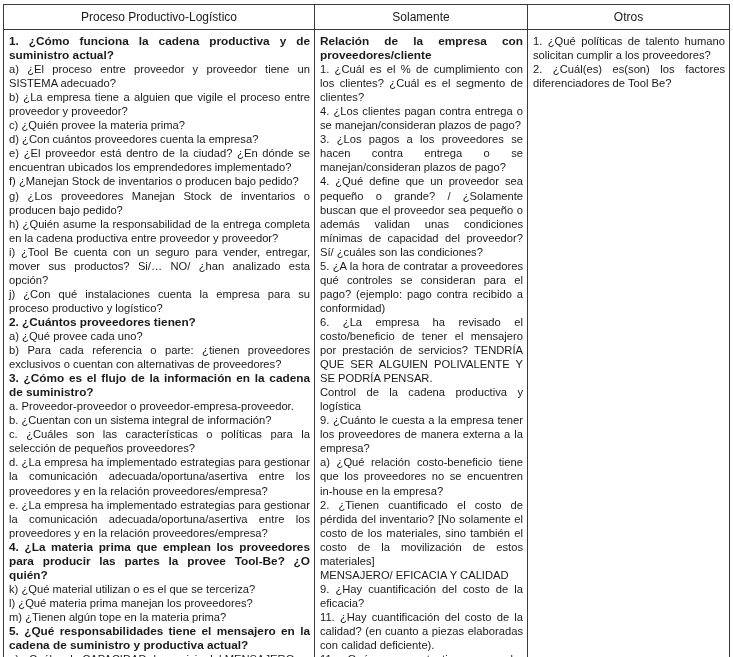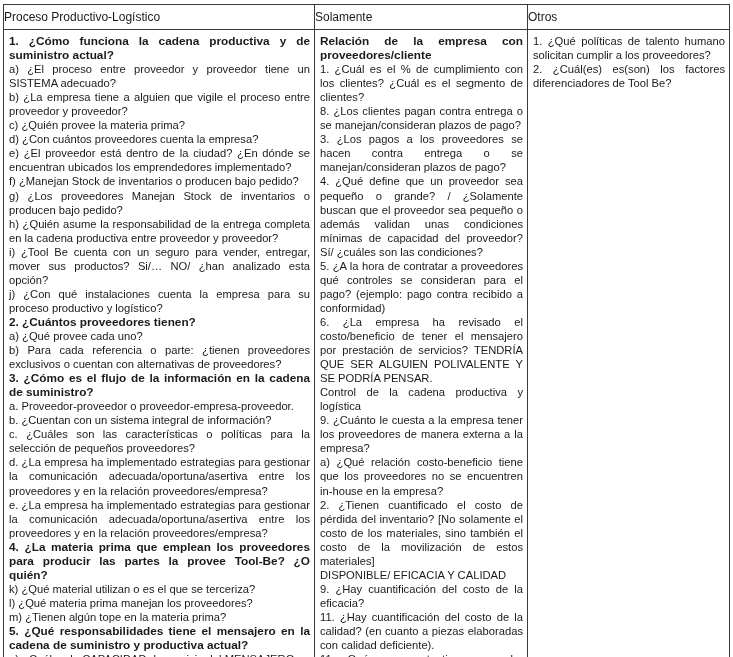--- a/index.html
+++ b/index.html
@@ -24,21 +24,21 @@
       table-layout: fixed;
     }
     table.grid th, table.grid td {
       border: 1px solid #3a3a3a;
       vertical-align: top;
     }
     table.grid th {
       height: 24px;
       font-size: 12px;
       font-weight: normal;
-      text-align: left;
+      text-align: center;
       vertical-align: middle;
       padding: 0;
     }
     table.grid td {
       font-size: 11.2px;
       line-height: 14.05px;
       padding: 4px 4px 8px 5px;
       text-align: justify;
     }
     col.c1 { width: 311px; }
@@ -97,30 +97,30 @@
           <span class="line bold">4. ¿La materia prima que emplean los proveedores para producir las partes la provee Tool-Be? ¿O quién?</span>
           <span class="line">k) ¿Qué material utilizan o es el que se terceriza?</span>
           <span class="line">l) ¿Qué materia prima manejan los proveedores?</span>
           <span class="line">m) ¿Tienen algún tope en la materia prima?</span>
           <span class="line bold">5. ¿Qué responsabilidades tiene el mensajero en la cadena de suministro y productiva actual?</span>
           <span class="line">n) ¿Cuál es la CAPACIDAD de servicio del MENSAJERO en términos de espacio, tiempo? LA DISPONIBLE.</span>
         </td>
       <td>
           <span class="line bold">Relación de la empresa con proveedores/cliente</span>
           <span class="line">1. ¿Cuál es el % de cumplimiento con los clientes? ¿Cuál es el segmento de clientes?</span>
-          <span class="line">8. ¿Los clientes pagan contra entrega o se manejan/consideran plazos de pago?</span>
+          <span class="line">4. ¿Los clientes pagan contra entrega o se manejan/consideran plazos de pago?</span>
           <span class="line">3. ¿Los pagos a los proveedores se hacen contra entrega o se manejan/consideran plazos de pago?</span>
           <span class="line">4. ¿Qué define que un proveedor sea pequeño o grande? / ¿Solamente buscan que el proveedor sea pequeño o además validan unas condiciones mínimas de capacidad del proveedor? Sí/ ¿cuáles son las condiciones?</span>
           <span class="line">5. ¿A la hora de contratar a proveedores qué controles se consideran para el pago? (ejemplo: pago contra recibido a conformidad)</span>
           <span class="line">6. ¿La empresa ha revisado el costo/beneficio de tener el mensajero por prestación de servicios? TENDRÍA QUE SER ALGUIEN POLIVALENTE Y SE PODRÍA PENSAR.</span>
           <span class="line">Control de la cadena productiva y logística</span>
           <span class="line">9. ¿Cuánto le cuesta a la empresa tener los proveedores de manera externa a la empresa?</span>
           <span class="line">a) ¿Qué relación costo-beneficio tiene que los proveedores no se encuentren in-house en la empresa?</span>
           <span class="line">2. ¿Tienen cuantificado el costo de pérdida del inventario? [No solamente el costo de los materiales, sino también el costo de la movilización de estos materiales]</span>
-          <span class="line">DISPONIBLE/ EFICACIA Y CALIDAD</span>
+          <span class="line">MENSAJERO/ EFICACIA Y CALIDAD</span>
           <span class="line">9. ¿Hay cuantificación del costo de la eficacia?</span>
           <span class="line">11. ¿Hay cuantificación del costo de la calidad? (en cuanto a piezas elaboradas con calidad deficiente).</span>
           <span class="line">11. ¿Qué presupuesto tienen para dar solución a este reto?</span>
         </td>
       <td class="col-body-3">
           <span class="line">1. ¿Qué políticas de talento humano solicitan cumplir a los proveedores?</span>
           <span class="line">2. ¿Cuál(es) es(son) los factores diferenciadores de Tool Be?</span>
         </td>
     </tr>
   </tbody>

